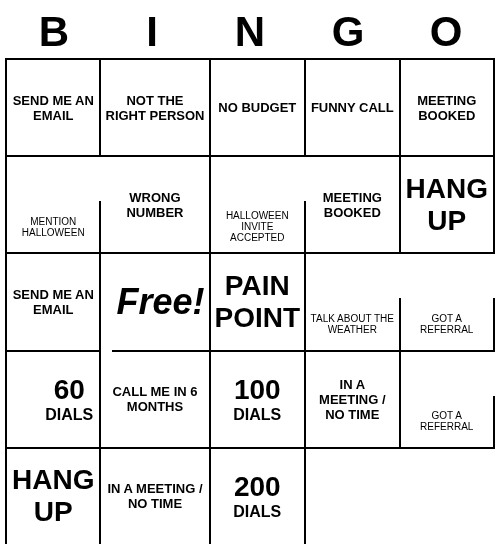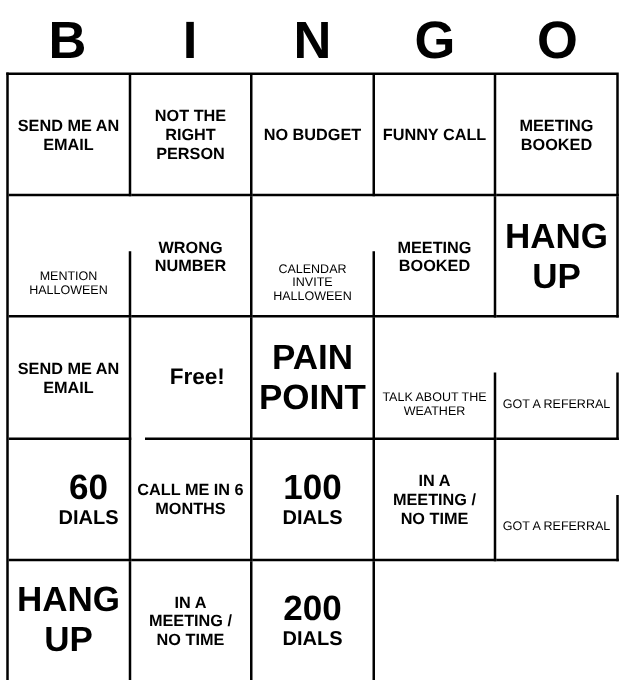--- a/index.html
+++ b/index.html
@@ -65,22 +65,23 @@
       font-size: 13px;
       font-weight: bold;
     }
 
     .bingo-cell.xlarge-text {
       font-size: 28px;
       font-weight: bold;
     }
 
     .bingo-cell.free {
-      font-size: 18px;
+      font-size: 36px;
       font-weight: bold;
+      font-style: italic;
       margin-left: 11px;
     }
   </style>
 </head>
 <body>
 
 <div class="bingo-card">
   <div class="bingo-title">
     <span>B</span>
     <span>I</span>
@@ -89,21 +90,21 @@
     <span>O</span>
   </div>
   <div class="bingo-grid" id="bingo-grid">
       <div class="bingo-cell medium-text">SEND ME AN EMAIL</div>
       <div class="bingo-cell medium-text">NOT THE RIGHT PERSON</div>
       <div class="bingo-cell medium-text">NO BUDGET</div>
       <div class="bingo-cell medium-text">FUNNY CALL</div>
       <div class="bingo-cell medium-text">MEETING BOOKED</div>
       <div class="bingo-cell small-text">MENTION HALLOWEEN</div>
       <div class="bingo-cell medium-text">WRONG NUMBER</div>
-      <div class="bingo-cell small-text">CALENDAR INVITE HALLOWEEN</div>
+      <div class="bingo-cell small-text">HALLOWEEN INVITE ACCEPTED</div>
       <div class="bingo-cell medium-text">MEETING BOOKED</div>
       <div class="bingo-cell xlarge-text">HANG UP</div>
       <div class="bingo-cell medium-text">SEND ME AN EMAIL</div>
       <div class="bingo-cell free">Free!</div>
       <div class="bingo-cell xlarge-text">PAIN POINT</div>
       <div class="bingo-cell small-text">TALK ABOUT THE WEATHER</div>
       <div class="bingo-cell small-text">GOT A REFERRAL</div>
       <div class="bingo-cell">
         <div style="display:flex;flex-direction:column;align-items:center;margin-left:32px;">
           <span style="font-size:28px;font-weight:bold;">60</span>

